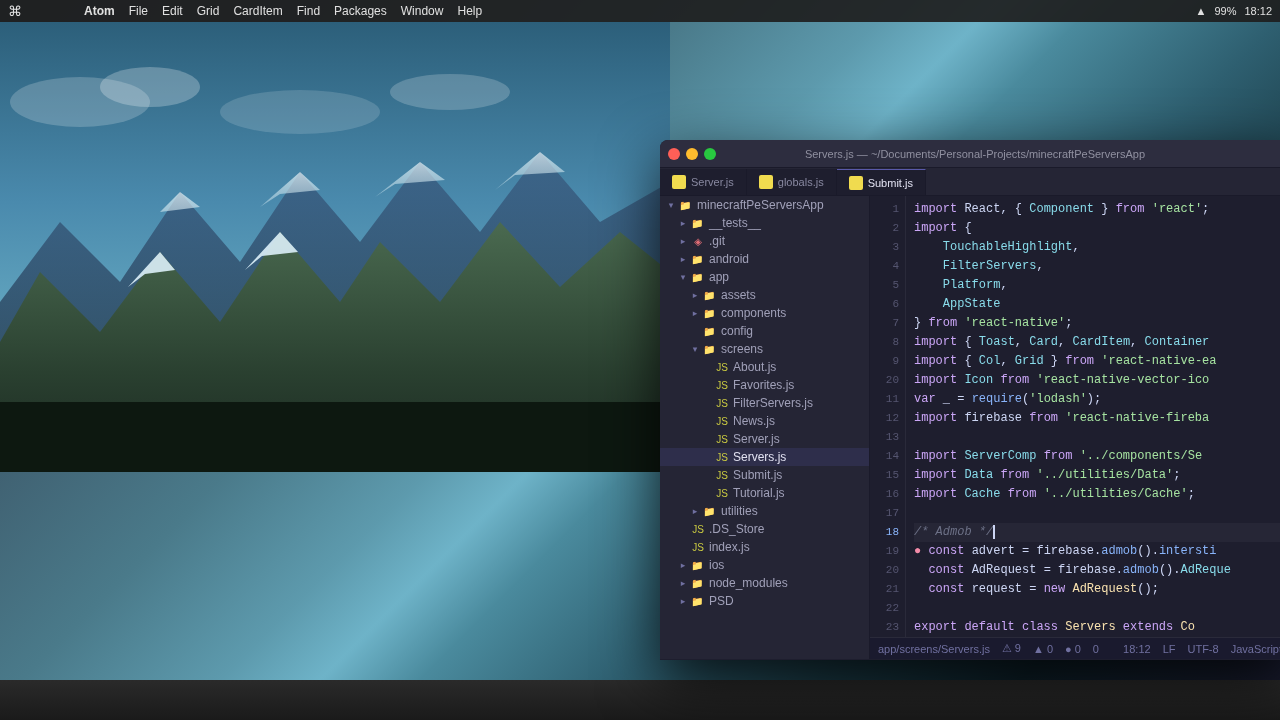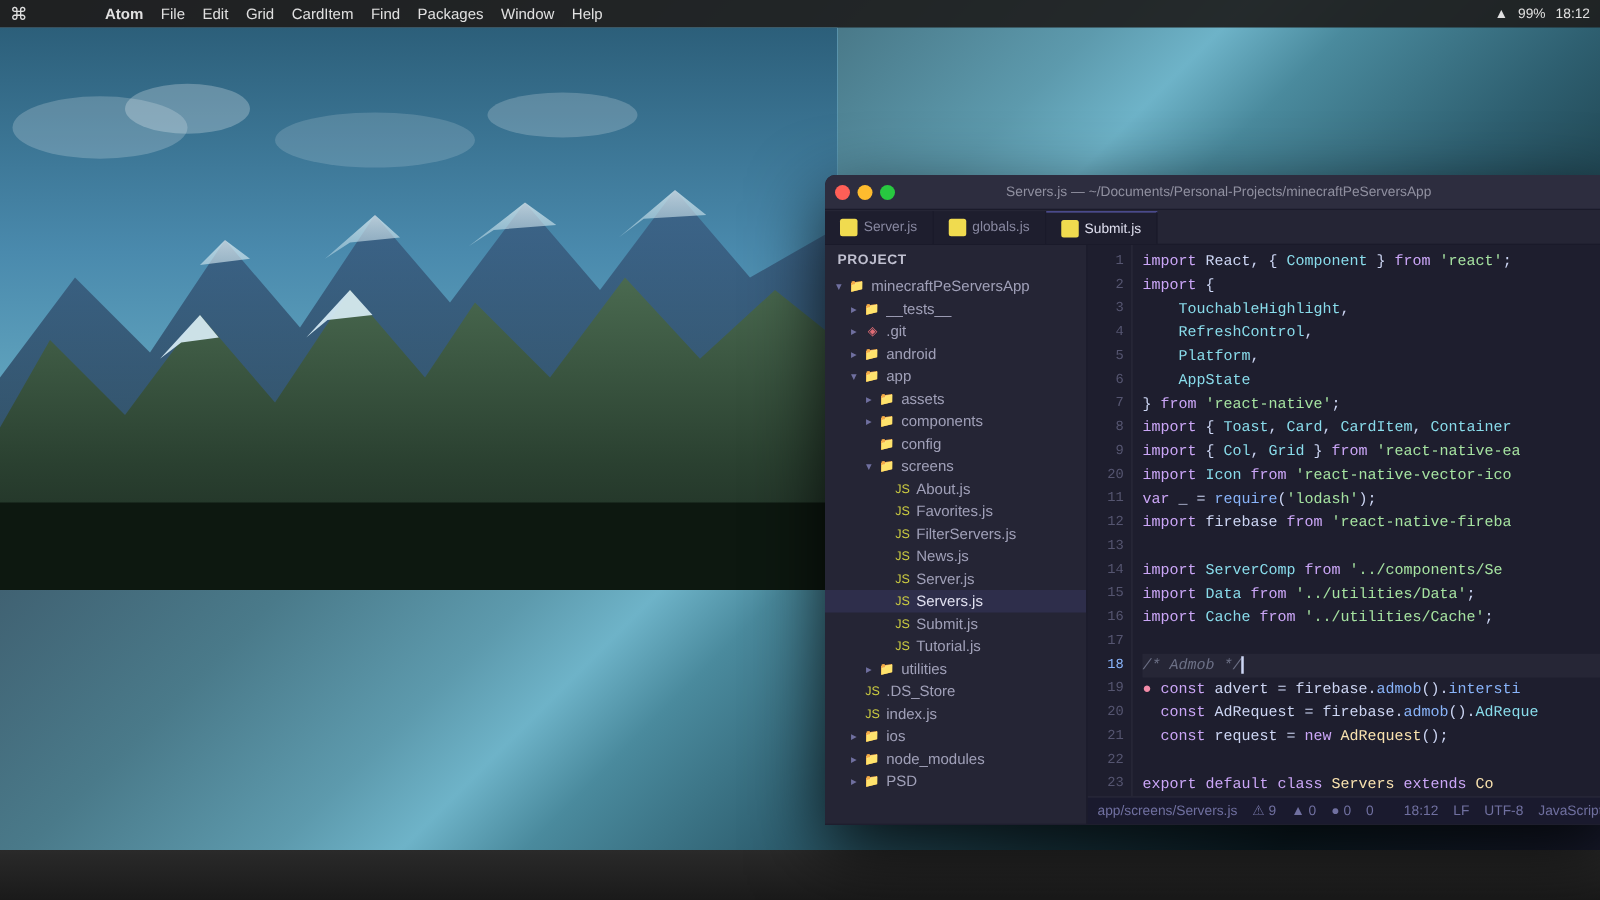--- a/index.html
+++ b/index.html
@@ -402,21 +402,20 @@
     </div>
     <div class="tab active">
       <span class="tab-icon js-active"></span>
       <span>Submit.js</span>
     </div>
   </div>
 
   <div class="ide-body">
 
     <div class="file-tree">
-      <div class="file-tree-header">Project</div>
 
       <div class="tree-item">
         <span class="tree-indent" style="width:4px"></span>
         <span class="tree-arrow">▾</span>
         <span class="tree-file-icon folder-icon">📁</span>
         <span>minecraftPeServersApp</span>
       </div>
 
       <div class="tree-item">
         <span class="tree-indent" style="width:16px"></span>
@@ -611,21 +610,21 @@
 
           <span class="code-line">
             <span class="kw">import</span> <span class="punc">{</span>
           </span>
 
           <span class="code-line">
             &nbsp;&nbsp;&nbsp;&nbsp;<span class="component">TouchableHighlight</span><span class="punc">,</span>
           </span>
 
           <span class="code-line">
-            &nbsp;&nbsp;&nbsp;&nbsp;<span class="component">RefreshControl</span><span class="punc">,</span>
+            &nbsp;&nbsp;&nbsp;&nbsp;<span class="component">FilterServers</span><span class="punc">,</span>
           </span>
 
           <span class="code-line">
             &nbsp;&nbsp;&nbsp;&nbsp;<span class="component">Platform</span><span class="punc">,</span>
           </span>
 
           <span class="code-line">
             &nbsp;&nbsp;&nbsp;&nbsp;<span class="component">AppState</span>
           </span>
 

